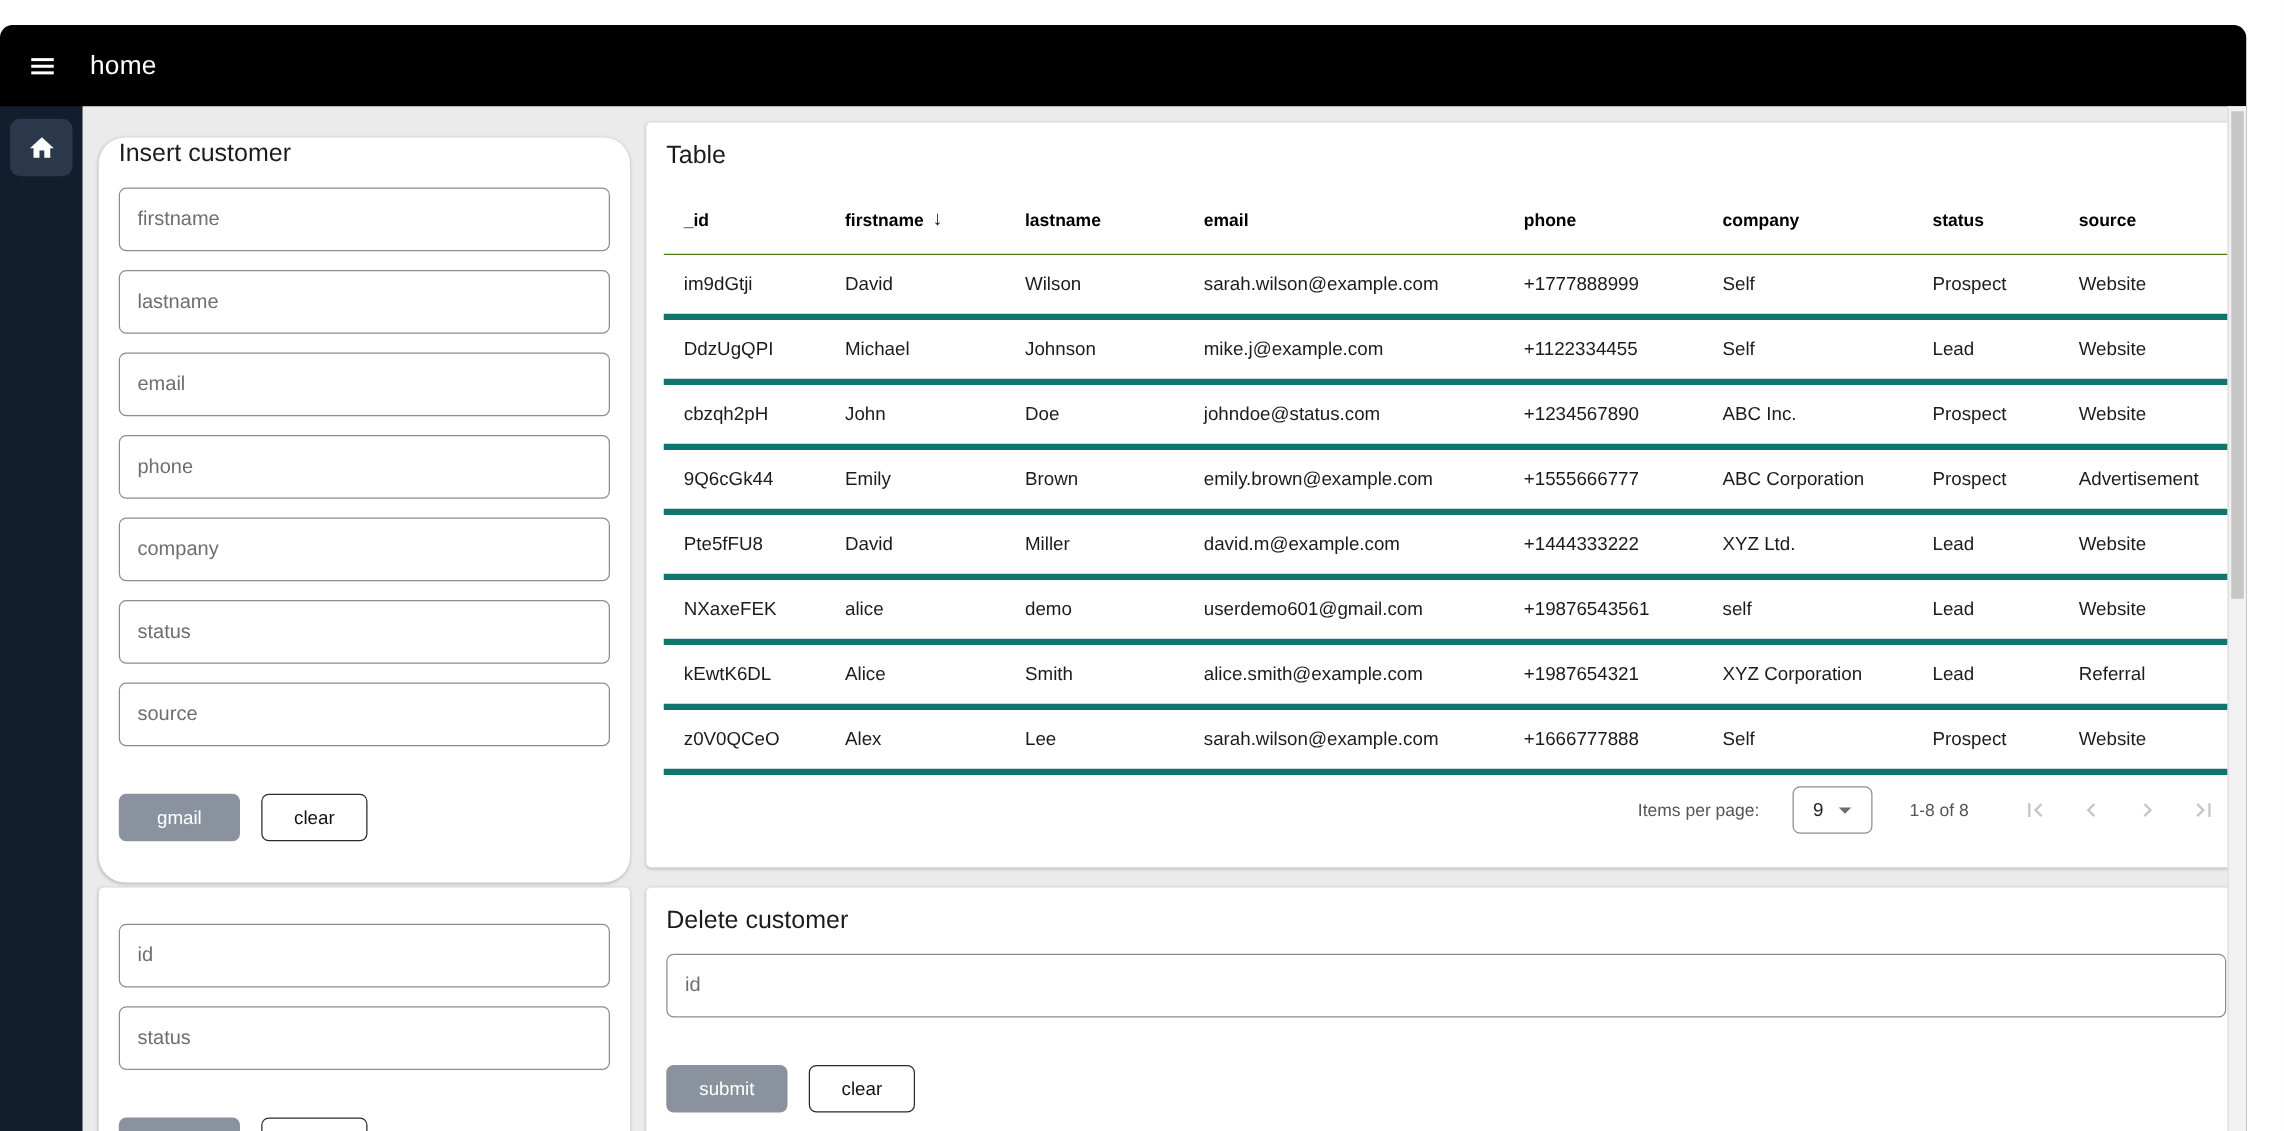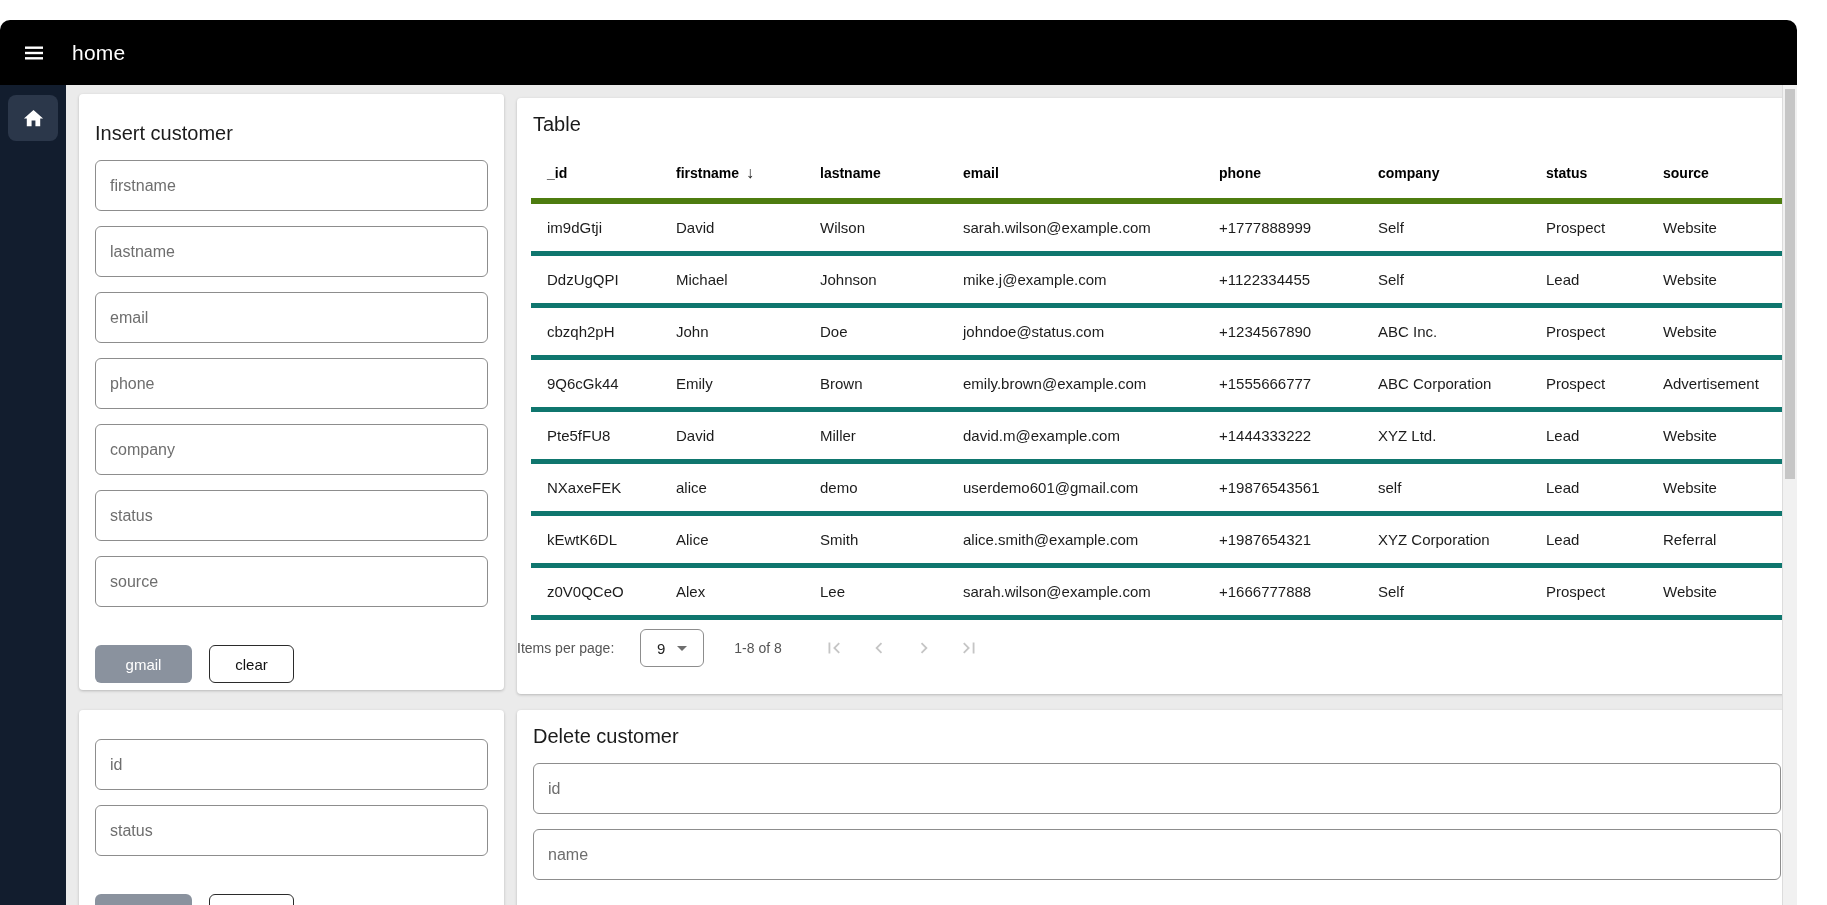--- a/index.html
+++ b/index.html
@@ -24,21 +24,21 @@
   .home-btn {
     position:absolute; top:10px; left:8px; width:50px; height:46px;
     background:#2b374a; border-radius:8px;
     display:flex; align-items:center; justify-content:center; cursor:pointer;
   }
 
   
   .content { position:absolute; left:66px; top:65px; right:0; bottom:0; background:#ebebeb; overflow:hidden; }
 
   .card { position:absolute; background:#fff; border-radius:4px; box-shadow:0 1px 3px rgba(0,0,0,.22); }
-  .card-insert { left:13px; top:9px;  width:425px;  height:596px; padding:27px 16px; }
+  .card-insert { left:13px; top:25px;  width:425px;  height:596px; padding:1px 16px;border-radius:21px; }
   .card-table  { left:451px; top:13px; width:1280px; height:596px; }
   .card-update { left:13px; top:625px; width:425px;  height:300px; padding:14px 16px; }
   .card-delete { left:451px; top:625px; width:1280px; height:300px; padding:14px 16px; }
 
   .card-title { font-size:20px; font-weight:400; color:#1b1b1b; height:24px; line-height:24px; }
 
   .text-input {
     display:block; width:100%; height:51px; margin-top:15px;
     border:1px solid #8d8d8d; border-radius:6px; background:#fff;
     padding:0 14px; font-size:16px; color:#222;
@@ -52,29 +52,29 @@
   .btn-clear  { width:85px; background:#fff; color:#111; border:1.6px solid #2b2b2b; }
 
   
   .table-title-wrap { padding:14px 16px 12px 16px; }
   .table-wrap { margin:0 14px; }
   .trow {
     display:grid;
     grid-template-columns:129px 144px 143px 256px 159px 168px 117px 136px;
     align-items:center;
   }
-  .thead-row { height:56px; border-bottom:6px solid #4d7c0f; }
+  .thead-row { height:56px; border-bottom:1px solid #4d7c0f; }
   .tbody-row { height:52px; border-bottom:5px solid #0f766e; }
   .tcell { padding-left:16px; font-size:15px; color:#1c1c1c; white-space:nowrap; overflow:hidden; }
   .hcell { padding-left:16px; font-size:14px; font-weight:700; color:#000; cursor:pointer; display:flex; align-items:center; }
   .sort-arrow { font-weight:400; font-size:16px; margin-left:7px; color:#222; }
 
   
   .paginator {
-    height:56px; display:flex; align-items:center; 
+    height:56px; display:flex; align-items:center; justify-content:flex-end;
     padding-right:12px; color:#555; font-size:14px;
   }
   .pg-label { margin-right:26px; }
   .pg-select {
     width:64px; height:38px; border:1px solid #8d8d8d; border-radius:6px;
     display:flex; align-items:center; justify-content:center; gap:12px;
     font-size:15px; color:#222; margin-right:30px; cursor:pointer; background:#fff;
   }
   .caret { width:0; height:0; border-left:5px solid transparent; border-right:5px solid transparent; border-top:5px solid #6e6e6e; }
   .pg-range { margin-right:30px; }
@@ -271,21 +271,20 @@
       <div class="btn-row">
         <button class="btn btn-submit">submit</button>
         <button class="btn btn-clear">clear</button>
       </div>
     </div>
 
     <div class="card card-delete">
       <div class="card-title">Delete customer</div>
       <div>
           <input type="text" class="text-input" placeholder="id" style="">
-          <input type="text" class="text-input" placeholder="name" style="">
         </div>
       <div class="btn-row">
         <button class="btn btn-submit">submit</button>
         <button class="btn btn-clear">clear</button>
       </div>
     </div>
 
   </div>
 
   <div class="vscroll">

